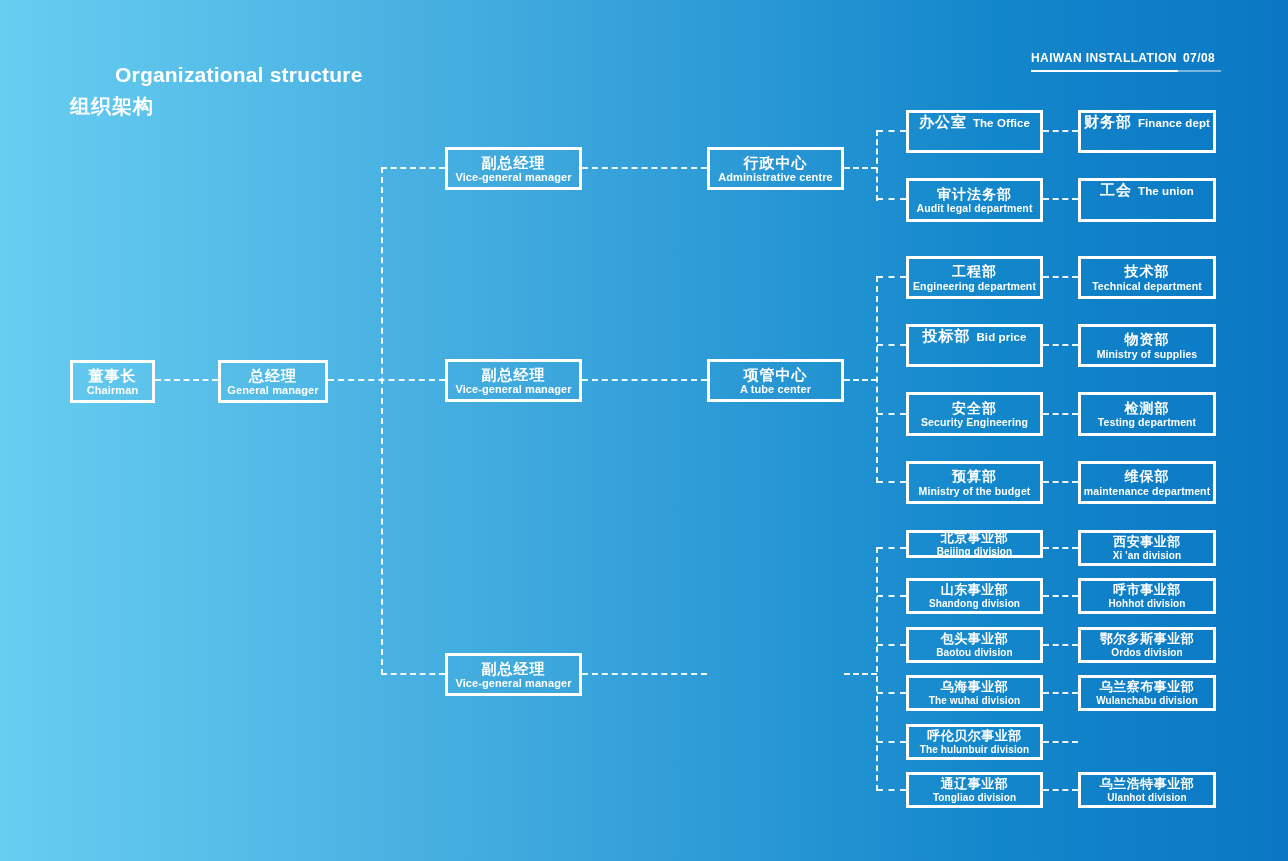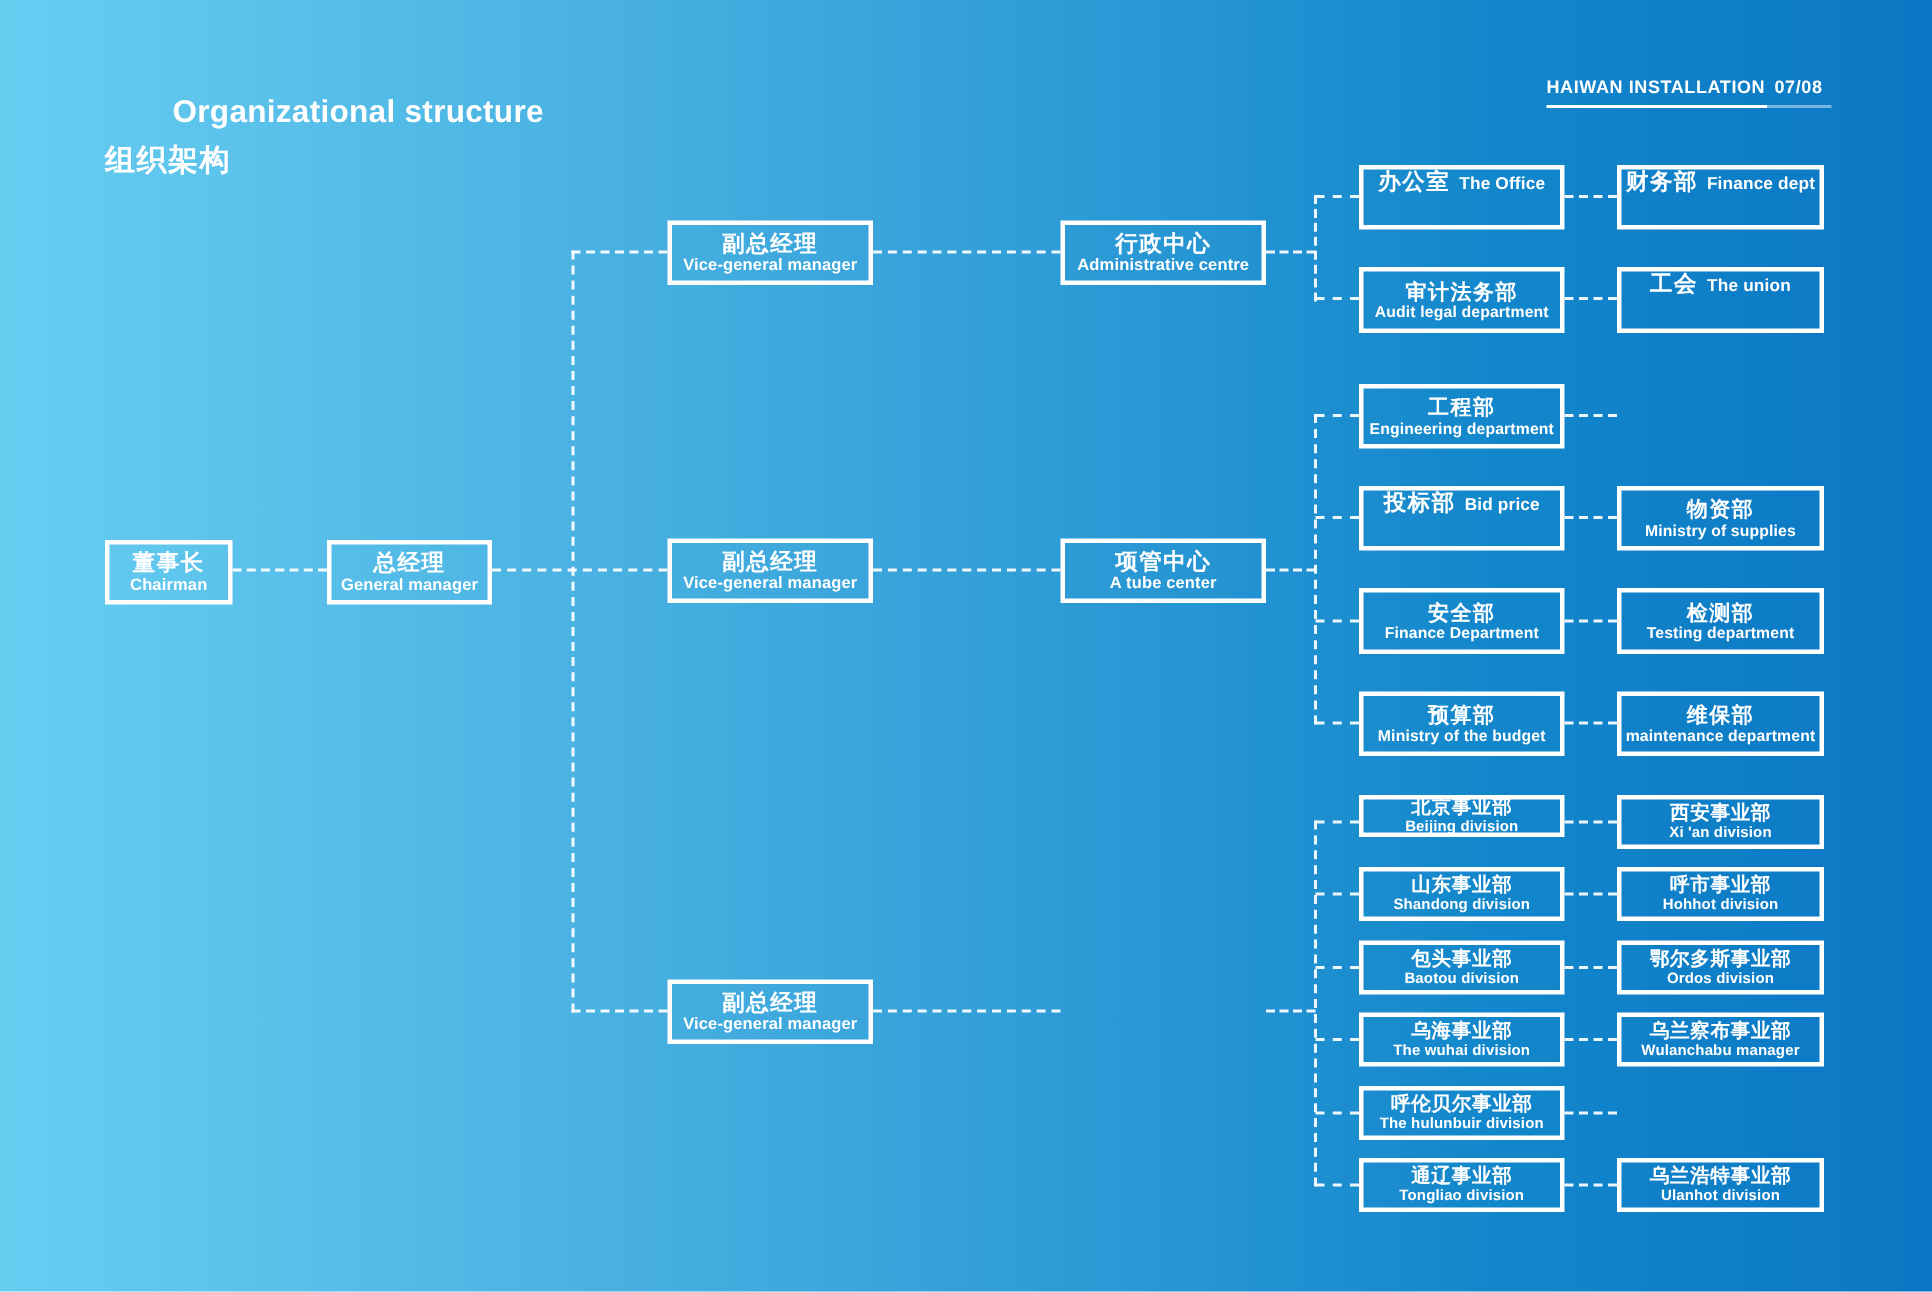--- a/index.html
+++ b/index.html
@@ -91,31 +91,35 @@
   </div>
   <div class="node inline" style="left:1078px;top:178px;width:138px;height:44px">
     <span class="zh">工会</span>
     <span class="en">The union</span>
   </div>
 
   <div class="node small" style="left:906px;top:256px;width:137px;height:43px">
     <div class="zh">工程部</div>
     <div class="en">Engineering department</div>
   </div>
+  <div class="node small" style="left:1078px;top:256px;width:138px;height:43px">
+    <div class="zh">技术部</div>
+    <div class="en">Technical department</div>
+  </div>
   <div class="node inline" style="left:906px;top:324px;width:137px;height:43px">
     <span class="zh">投标部</span>
     <span class="en">Bid price</span>
   </div>
   <div class="node small" style="left:1078px;top:324px;width:138px;height:43px">
     <div class="zh">物资部</div>
     <div class="en">Ministry of supplies</div>
   </div>
   <div class="node small" style="left:906px;top:392px;width:137px;height:44px">
     <div class="zh">安全部</div>
-    <div class="en">Finance Department</div>
+    <div class="en">Security Engineering</div>
   </div>
   <div class="node small" style="left:1078px;top:392px;width:138px;height:44px">
     <div class="zh">检测部</div>
     <div class="en">Testing department</div>
   </div>
   <div class="node small" style="left:906px;top:461px;width:137px;height:43px">
     <div class="zh">预算部</div>
     <div class="en">Ministry of the budget</div>
   </div>
   <div class="node small" style="left:1078px;top:461px;width:138px;height:43px">
@@ -146,21 +150,21 @@
   <div class="node tiny" style="left:1078px;top:627px;width:138px;height:36px">
     <div class="zh">鄂尔多斯事业部</div>
     <div class="en">Ordos division</div>
   </div>
   <div class="node tiny" style="left:906px;top:675px;width:137px;height:36px">
     <div class="zh">乌海事业部</div>
     <div class="en">The wuhai division</div>
   </div>
   <div class="node tiny" style="left:1078px;top:675px;width:138px;height:36px">
     <div class="zh">乌兰察布事业部</div>
-    <div class="en">Wulanchabu manager</div>
+    <div class="en">Wulanchabu division</div>
   </div>
   <div class="node tiny" style="left:906px;top:724px;width:137px;height:36px">
     <div class="zh">呼伦贝尔事业部</div>
     <div class="en">The hulunbuir division</div>
   </div>
   <div class="node tiny" style="left:906px;top:772px;width:137px;height:36px">
     <div class="zh">通辽事业部</div>
     <div class="en">Tongliao division</div>
   </div>
   <div class="node tiny" style="left:1078px;top:772px;width:138px;height:36px">

